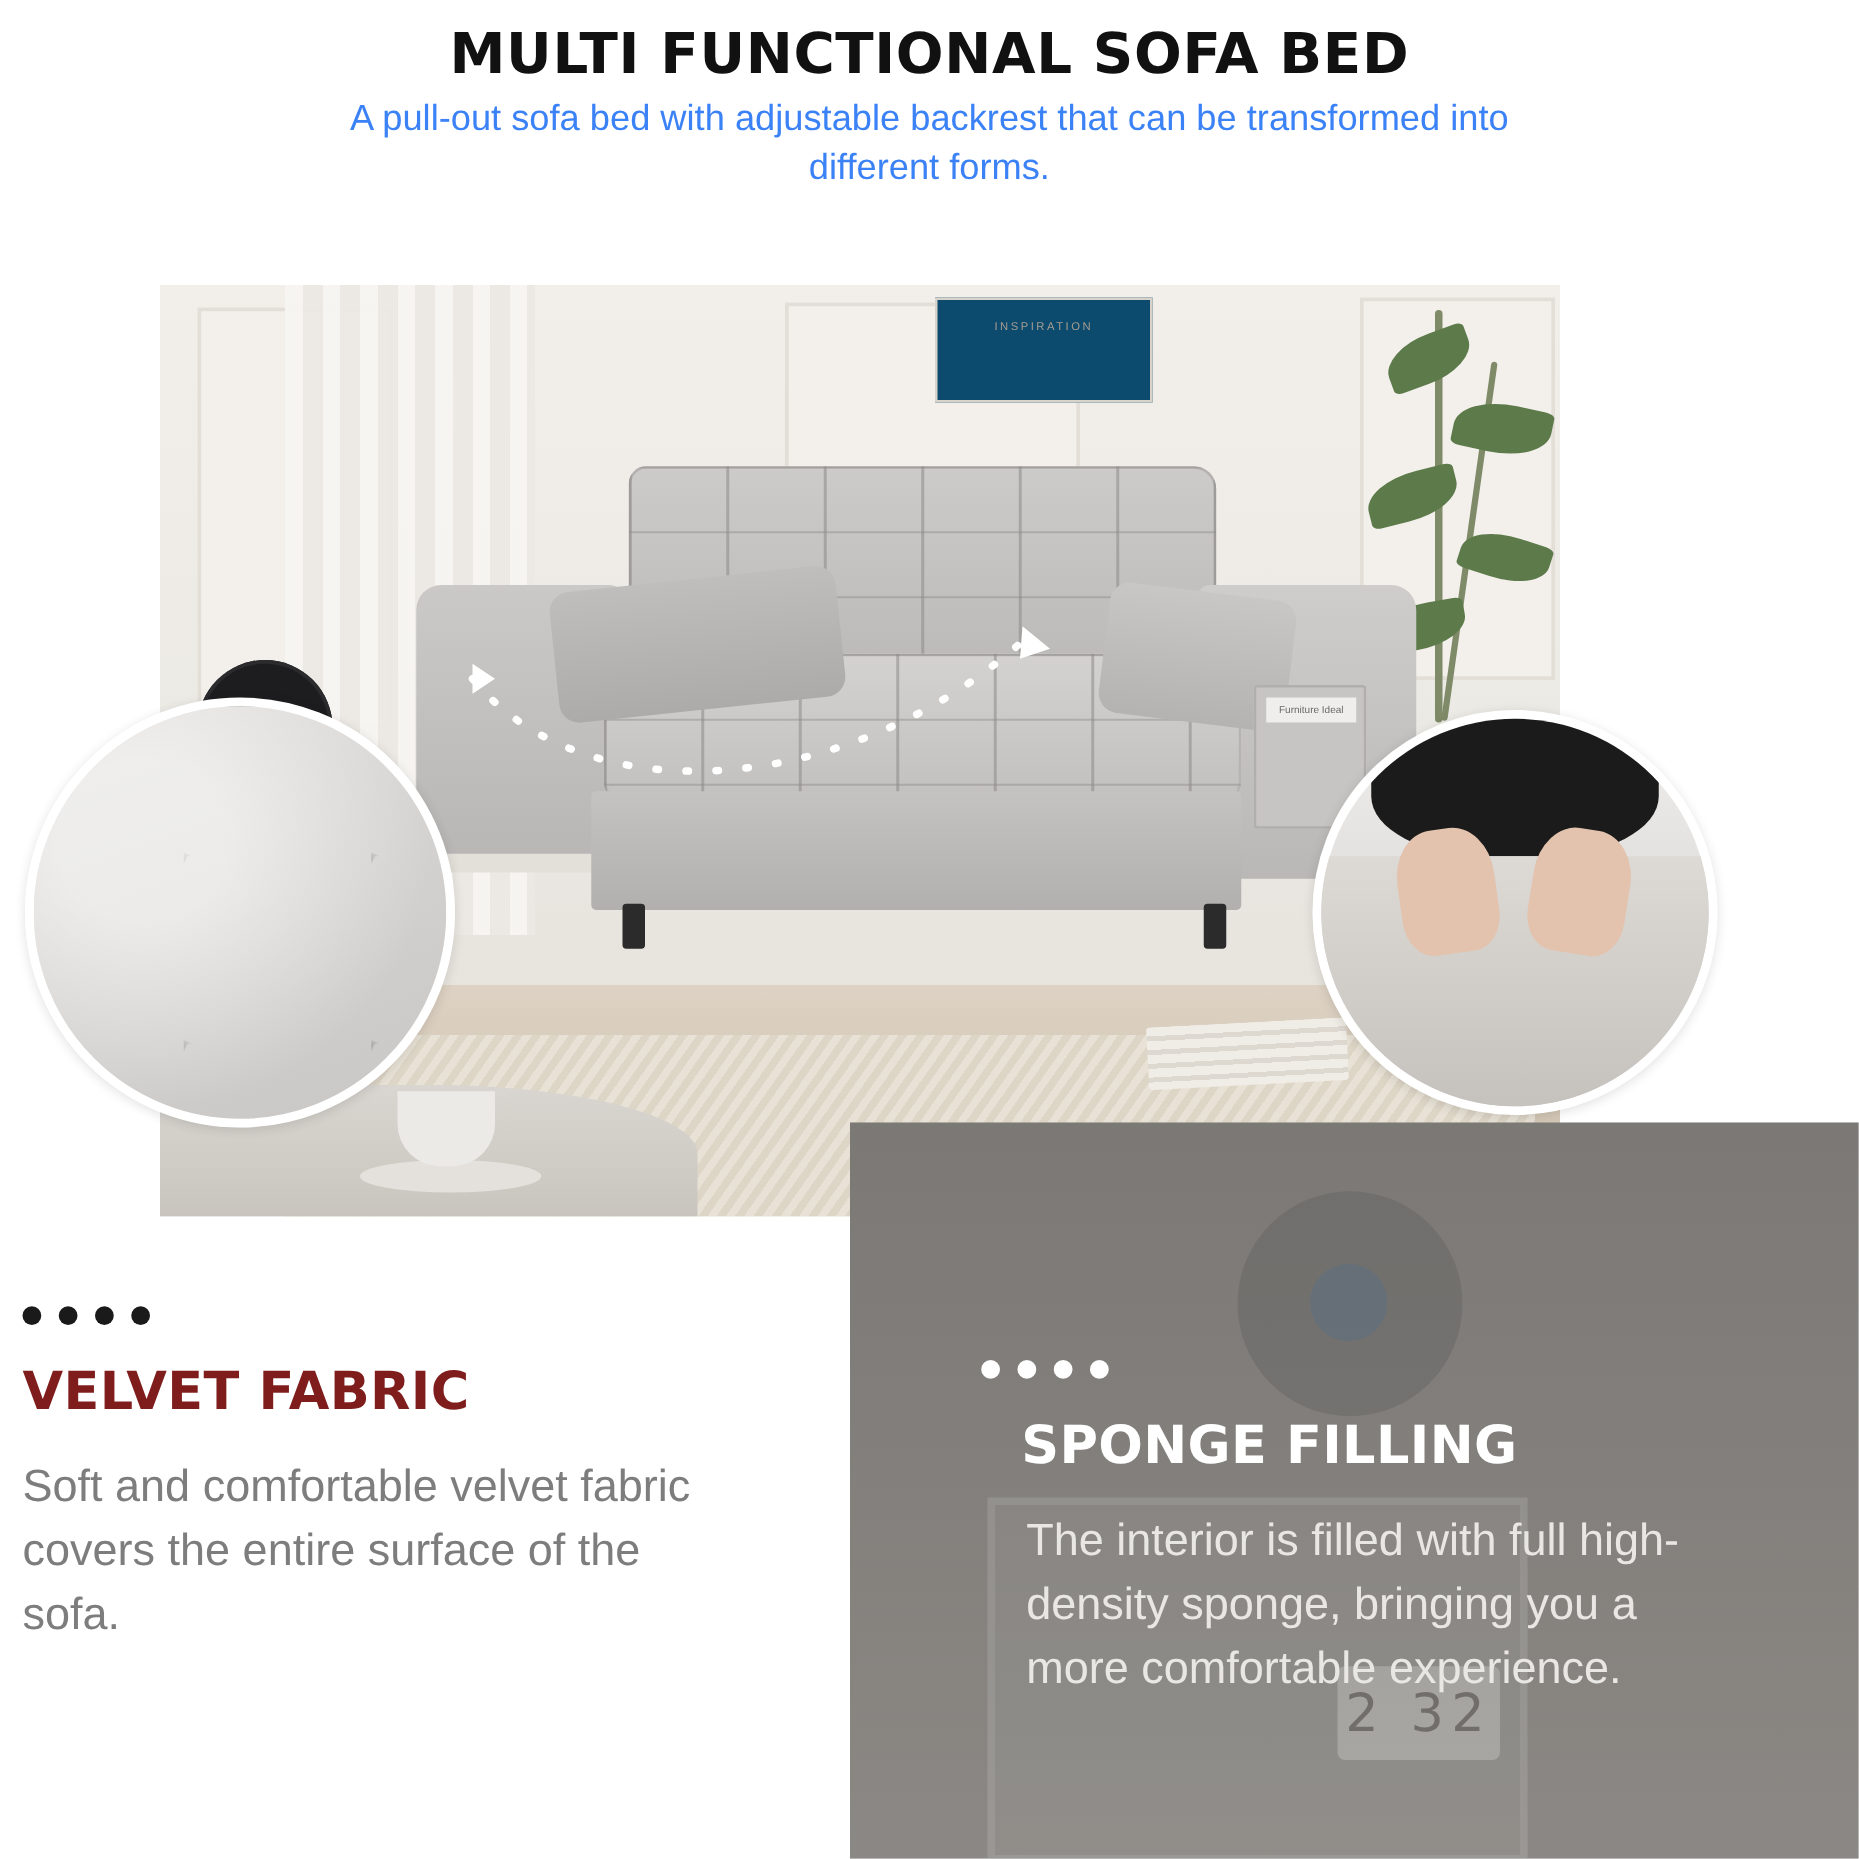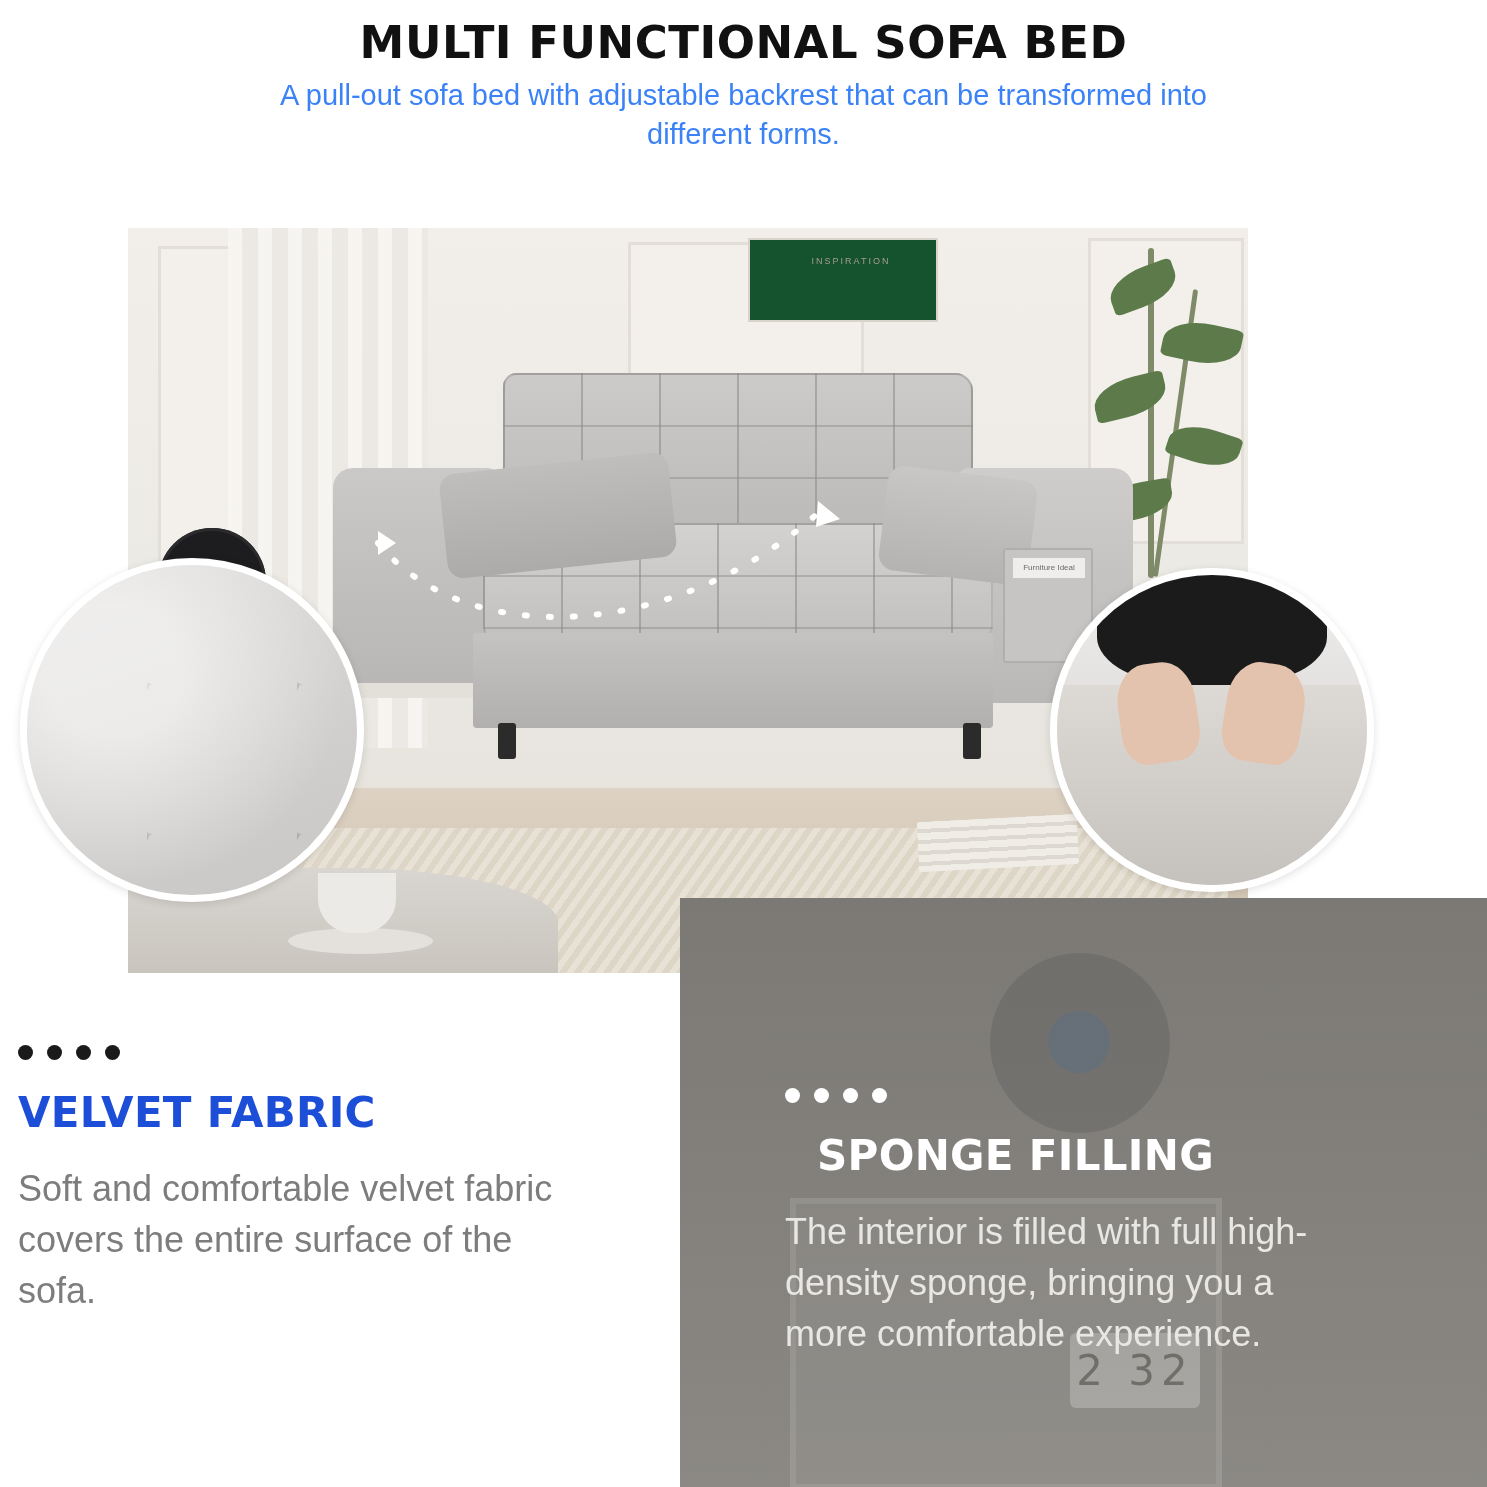--- a/index.html
+++ b/index.html
@@ -107,21 +107,21 @@
   .speaker {
     position: absolute; left: 52px; top: 412px; width: 110px; height: 38px;
     background: #2e2e30; border-radius: 3px;
   }
   .side-table {
     position: absolute; left: 0px; top: 430px; width: 80px; height: 150px;
     background: #f7f6f4; border: 2px solid #e6e3de;
   }
   .frame {
     position: absolute; left: 620px; top: 10px; width: 170px; height: 80px;
-    background: #14532d; border: 2px solid #d8d3cb; padding-left: 16px;
+    background: #0c4a6e; border: 2px solid #d8d3cb;
   }
   .frame-text {
     font-size: 9px; letter-spacing: 2px; color: #a79d90;
     text-align: center; margin-top: 16px;
   }
 
   
   .sofa {
     position: absolute; left: 195px; top: 145px; width: 740px; height: 480px;
   }
@@ -273,33 +273,33 @@
   .fr-content { position: relative; padding: 190px 0 0 105px; }
 
   .dots { display: flex; gap: 14px; margin-bottom: 28px; }
   .dot { width: 15px; height: 15px; border-radius: 50%; background: #1a1a1a; }
   .dot.light { background: #ffffff; }
 
   .feat-title {
     font-family: "DejaVu Sans", sans-serif;
     font-weight: bold;
     font-size: 42px;
-    color: #1d4ed8;
+    color: #7f1d1d;
     margin: 0 0 26px 0;
     letter-spacing: 0.3px;
   }
   .feat-title.light { color: #ffffff; margin-left: 32px; }
   .feat-body {
     font-size: 36px;
     line-height: 1.42;
     color: #7d7d7d;
     width: 560px;
     margin: 0;
   }
-  .feat-body.light { color: #e9e7e4; width: 580px; }
+  .feat-body.light { color: #e9e7e4; width: 580px; margin-left: 36px; }
 </style>
 </head>
 <body>
 
 <div class="header">
   <h1 class="main-title">MULTI FUNCTIONAL SOFA BED</h1>
   <p class="subtitle">A pull-out sofa bed with adjustable backrest that can be transformed into different forms.</p>
 </div>
 
 <div class="hero">

